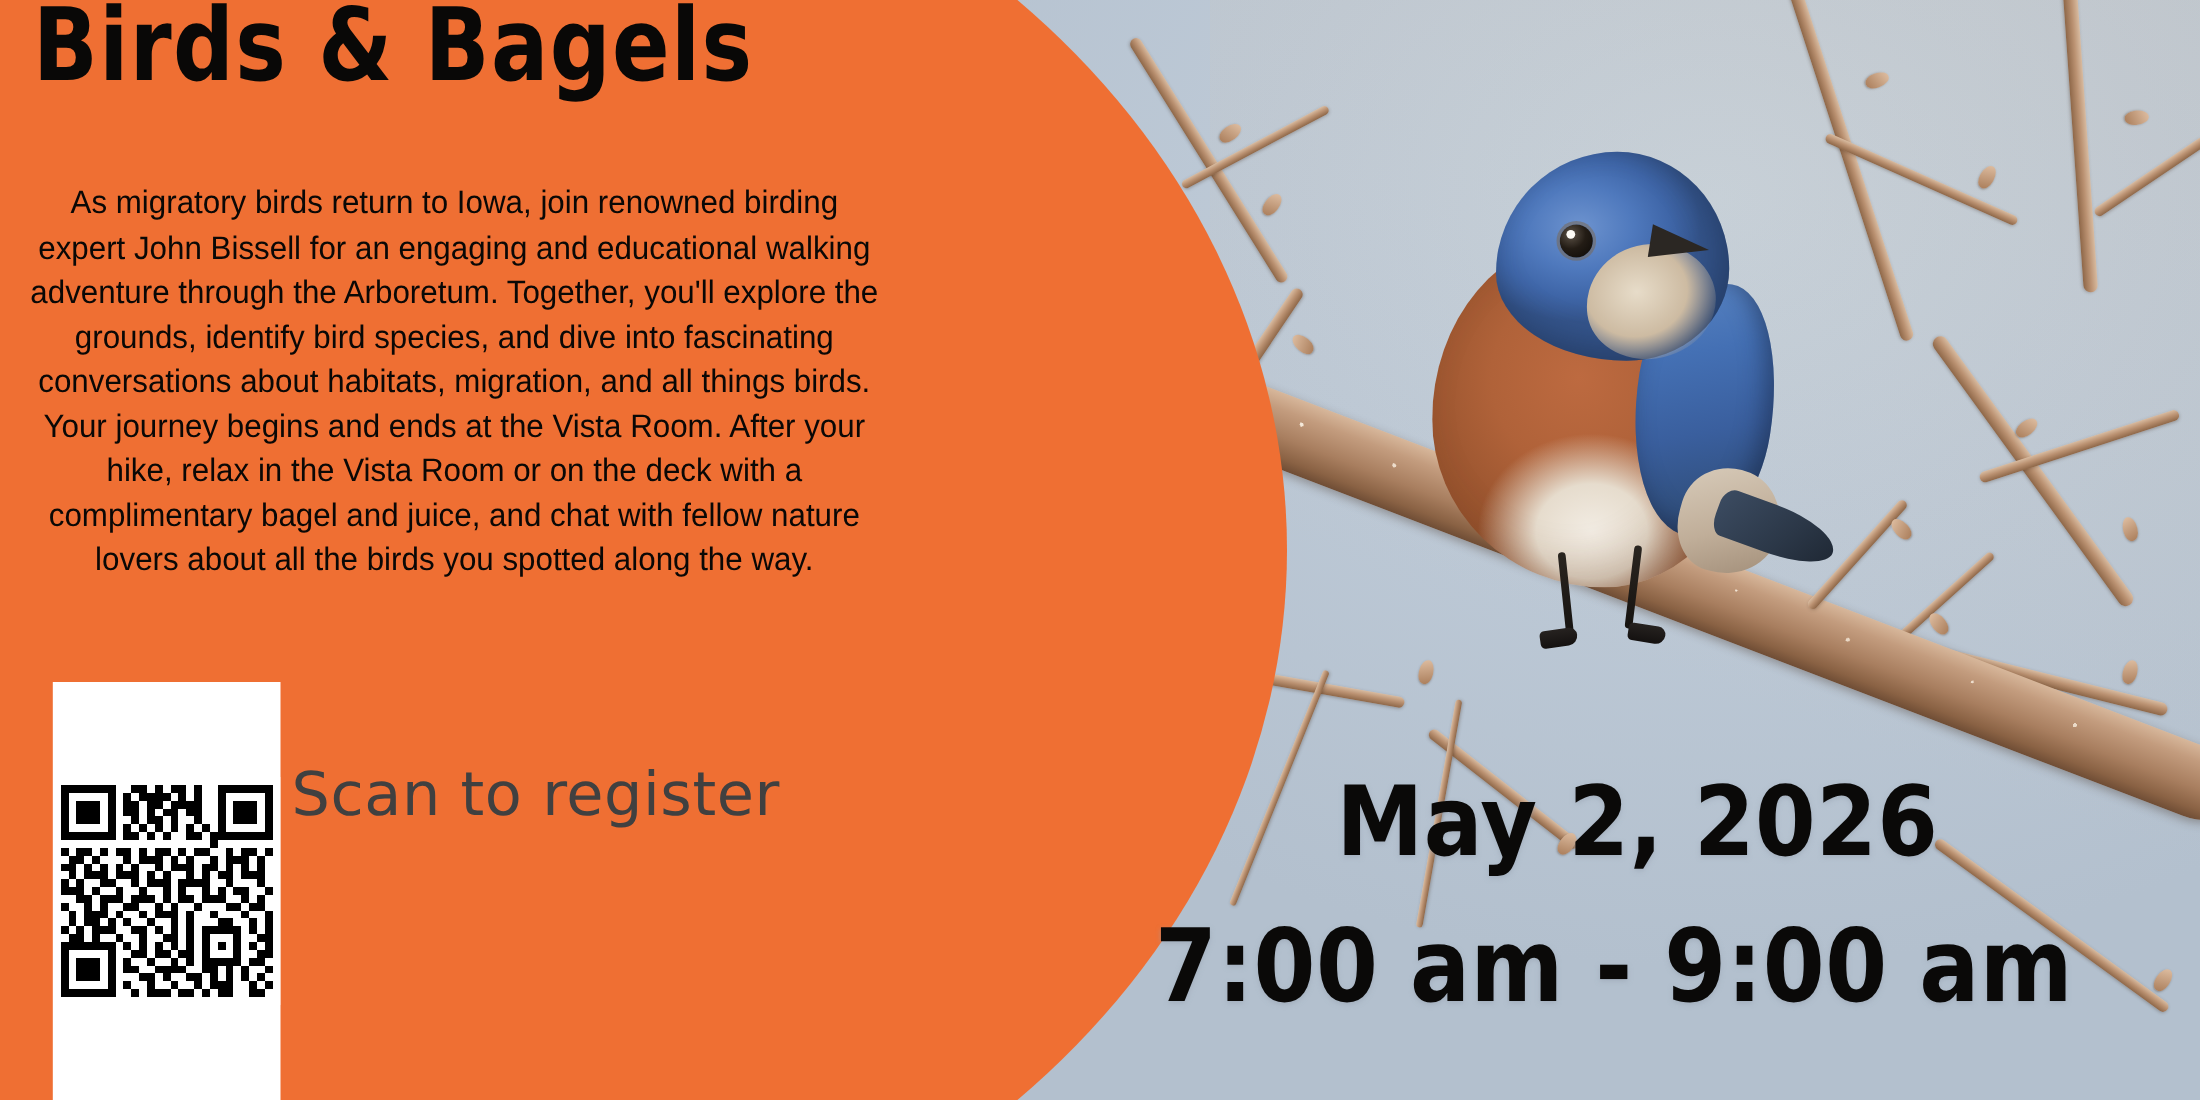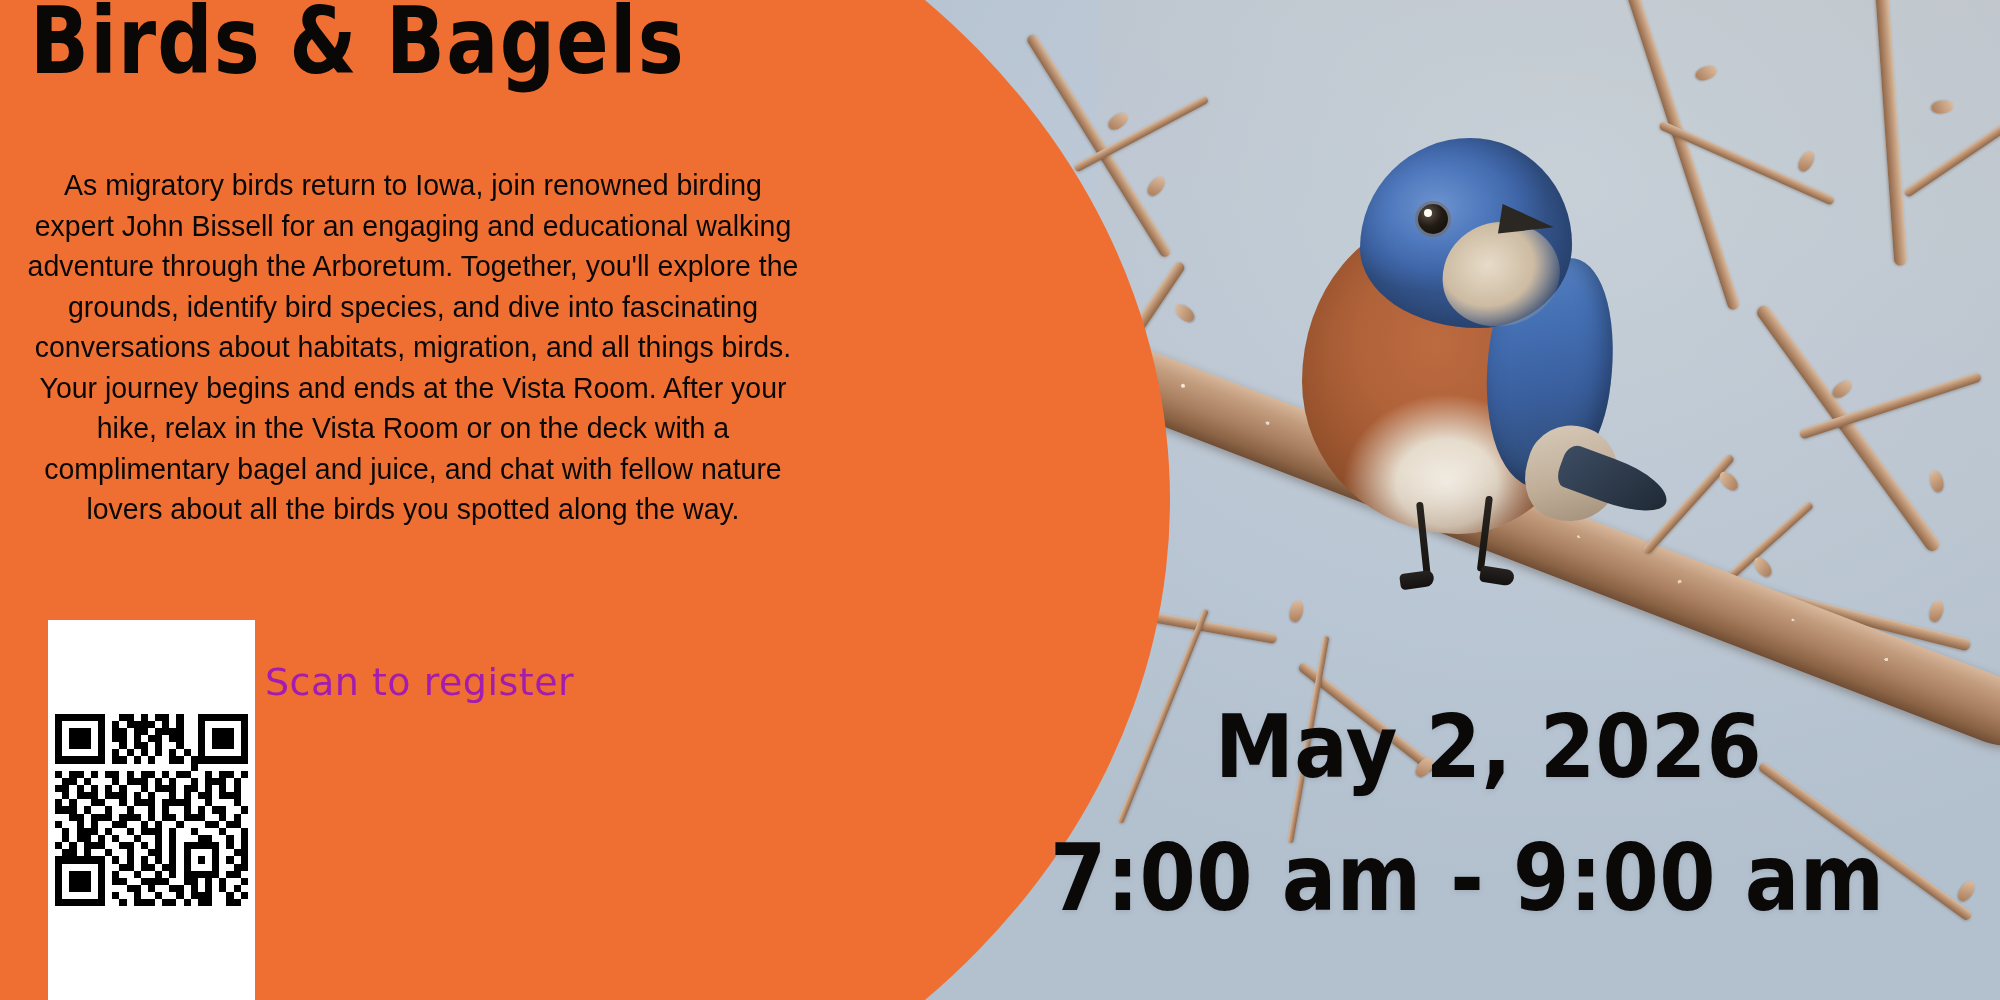--- a/index.html
+++ b/index.html
@@ -157,23 +157,23 @@
   .body-copy p + p{margin-top:0px;}
 
   #qr{
     position:absolute;left:48px;top:620px;width:207px;height:380px;
     background:#ffffff;padding:0;
     z-index:7;overflow:hidden;
   }
   #qr svg{display:block;}
 
   .scan-label{
-    position:absolute;left:265px;top:660px;
+    position:absolute;left:265px;top:690px;
     font-family:"DejaVu Sans",sans-serif;
-    font-size:38px;font-weight:400;color:#a21caf;letter-spacing:.5px;
+    font-size:55px;font-weight:400;color:#404040;letter-spacing:.5px;
     white-space:nowrap;z-index:7;
   }
 
   
   .date-line{
     position:absolute;left:1215px;top:695px;
     font-family:"DejaVu Sans",sans-serif;
     font-size:88px;font-weight:700;color:#0a0908;
     letter-spacing:.5px;white-space:nowrap;z-index:8;
     transform:scaleX(.9);transform-origin:left center;

